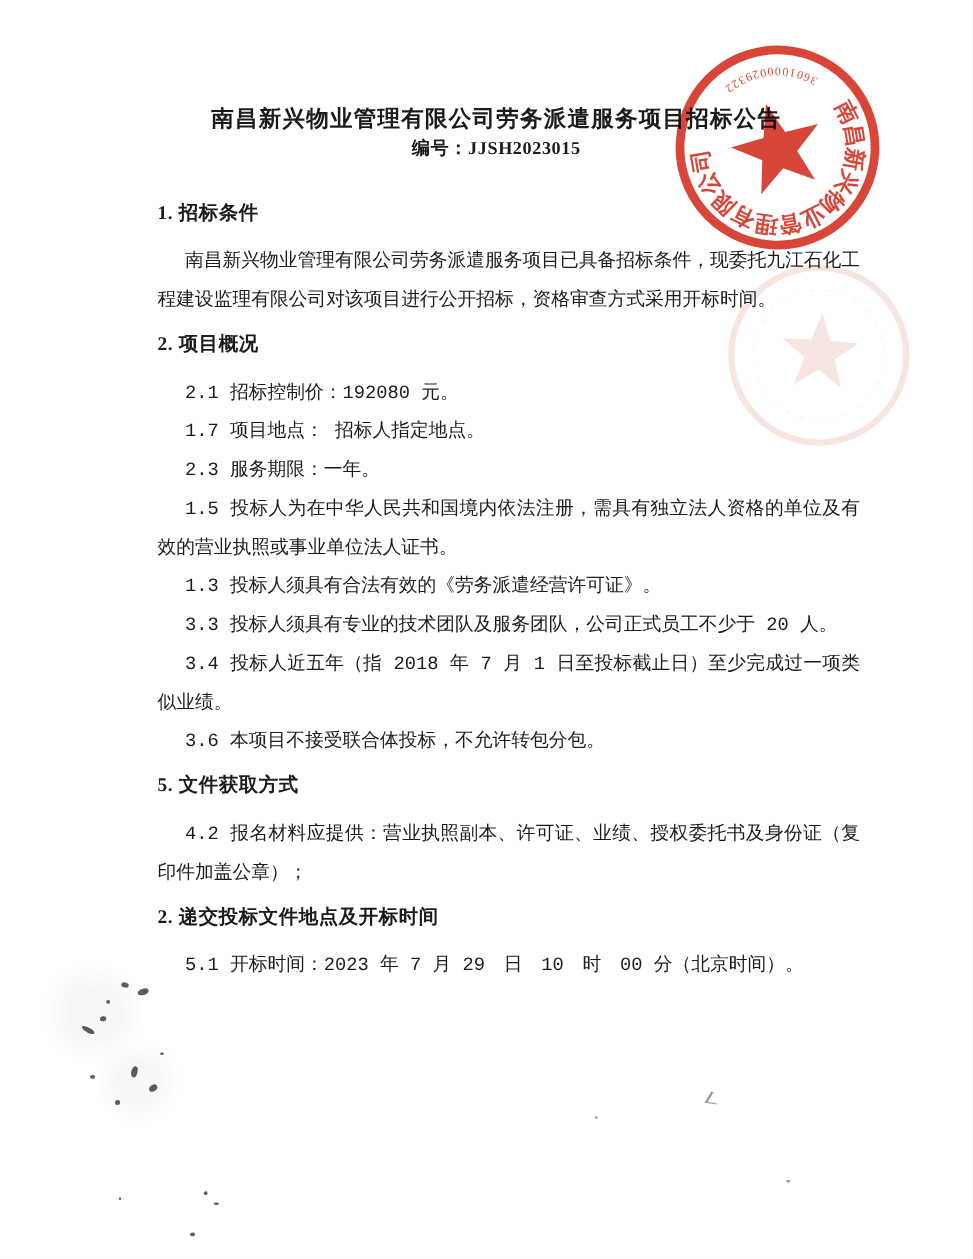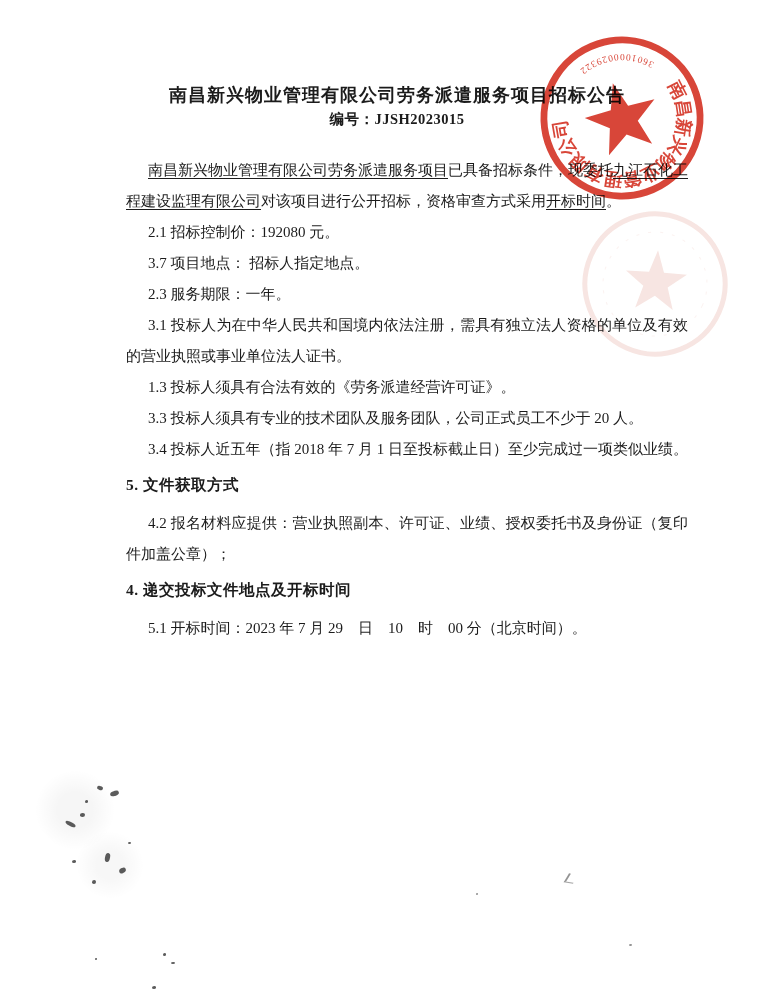--- a/index.html
+++ b/index.html
@@ -49,23 +49,23 @@
     margin: 4px 0 8px 0;
   }
 
   .body-text {
     font-size: 15px;
     line-height: 31px;
     text-align: justify;
   }
 
   .para { text-indent: 22px; }
-  .clause { text-indent: 22px; }
+  .clause { text-indent: 22px; font-family: Liberation Mono, monospace; }
 
-  .u { text-decoration: underline; text-underline-offset: 3px; }
+  .u { text-underline-offset: 3px; }
 
   
   .stamp-main {
     position: absolute;
     left: 534px;
     top: 30px;
     width: 176px;
     height: 176px;
     transform: rotate(162deg);
     mix-blend-mode: multiply;
@@ -104,43 +104,46 @@
 <body>
 
 <div class="page">
 
   <div class="content">
 
     <div class="doc-title">南昌新兴物业管理有限公司劳务派遣服务项目招标公告</div>
     <div class="doc-number">编号：JJSH2023015</div>
 
     <div>
+      <div class="section-heading">1. 招标条件</div>
       <p class="body-text para"><span class="u">南昌新兴物业管理有限公司劳务派遣服务项目</span><span>已具备招标条件，现委托</span><span class="u">九江石化工程建设监理有限公司</span><span>对该项目进行公开招标，资格审查方式采用</span><span class="u">开标时间</span><span>。</span></p>
     </div>
 
     <div>
+      <div class="section-heading">2. 项目概况</div>
       <p class="body-text clause">2.1 招标控制价：192080 元。</p>
-      <p class="body-text clause">3.7 项目地点： 招标人指定地点。</p>
+      <p class="body-text clause">1.7 项目地点： 招标人指定地点。</p>
       <p class="body-text clause">2.3 服务期限：一年。</p>
     </div>
 
     <div>
-      <p class="body-text clause">3.1 投标人为在中华人民共和国境内依法注册，需具有独立法人资格的单位及有效的营业执照或事业单位法人证书。</p>
+      <p class="body-text clause">1.5 投标人为在中华人民共和国境内依法注册，需具有独立法人资格的单位及有效的营业执照或事业单位法人证书。</p>
       <p class="body-text clause">1.3 投标人须具有合法有效的《劳务派遣经营许可证》。</p>
       <p class="body-text clause">3.3 投标人须具有专业的技术团队及服务团队，公司正式员工不少于 20 人。</p>
       <p class="body-text clause">3.4 投标人近五年（指 2018 年 7 月 1 日至投标截止日）至少完成过一项类似业绩。</p>
+      <p class="body-text clause">3.6 本项目不接受联合体投标，不允许转包分包。</p>
     </div>
 
     <div>
       <div class="section-heading">5. 文件获取方式</div>
       <p class="body-text clause">4.2 报名材料应提供：营业执照副本、许可证、业绩、授权委托书及身份证（复印件加盖公章）；</p>
     </div>
 
     <div>
-      <div class="section-heading">4. 递交投标文件地点及开标时间</div>
+      <div class="section-heading">2. 递交投标文件地点及开标时间</div>
       <p class="body-text clause">5.1 开标时间：2023 年 7 月 29　日　10　时　00 分（北京时间）。</p>
     </div>
 
   </div>
 
   <svg class="stamp-main" viewBox="0 0 176 176" xmlns="http://www.w3.org/2000/svg">
     <circle cx="88" cy="88" r="78" fill="none" stroke="#d63c2e" stroke-width="7"></circle>
     <polygon points="88,48 96.9,73.7 124.1,74.3 102.5,90.7 110.3,116.7 88,101.2 65.7,116.7 73.5,90.7 51.9,74.3 79.1,73.7" fill="#d63c2e" transform="rotate(-33 88 86)"></polygon>
     <path id="seal-name-arc" d="M 35.4 107.2 A 56 56 0 1 1 140.6 107.2" fill="none"></path>
     <text font-size="18" font-weight="bold" fill="#d63c2e" font-family="Liberation Serif, serif">

